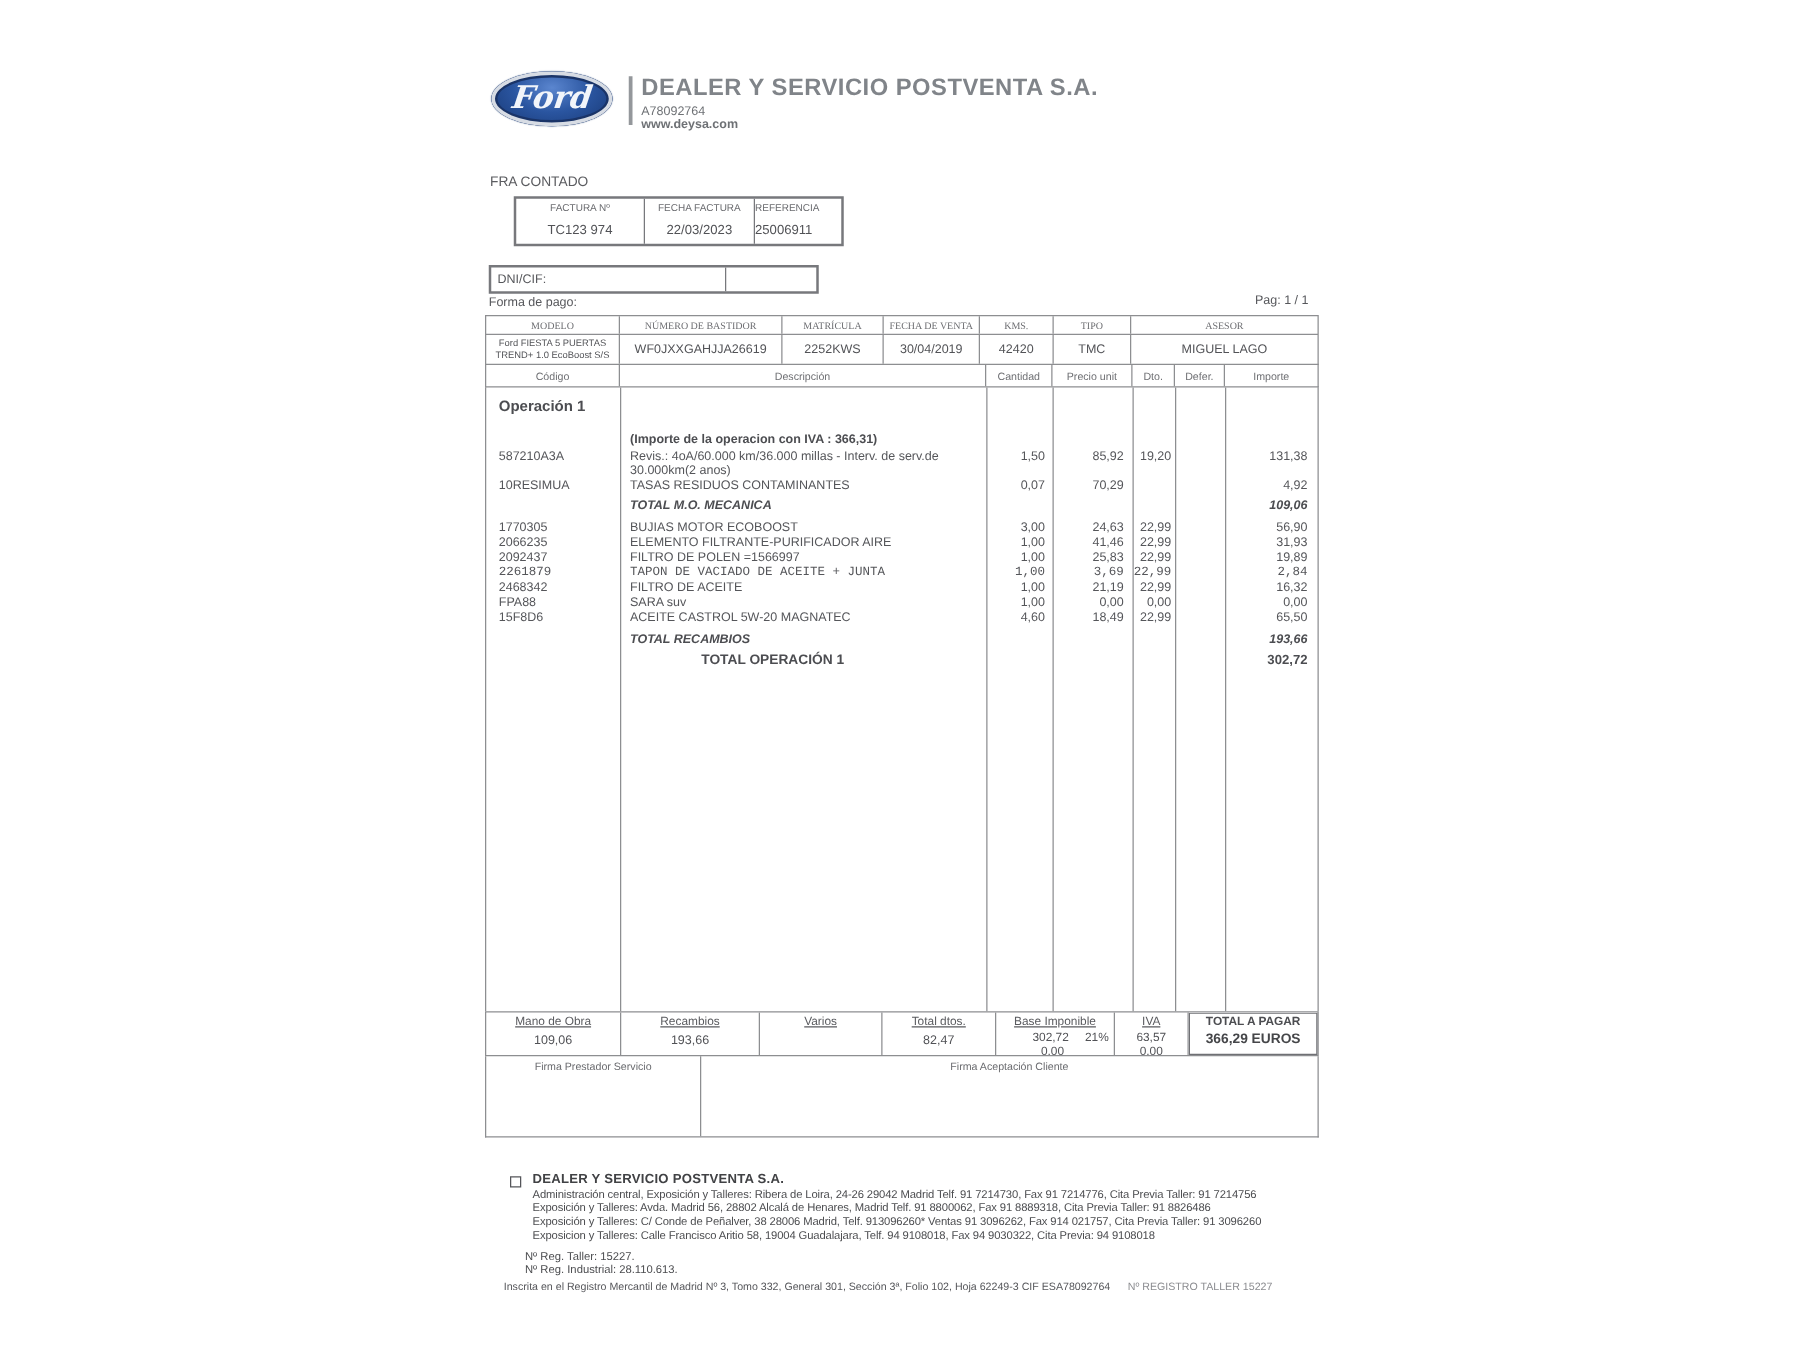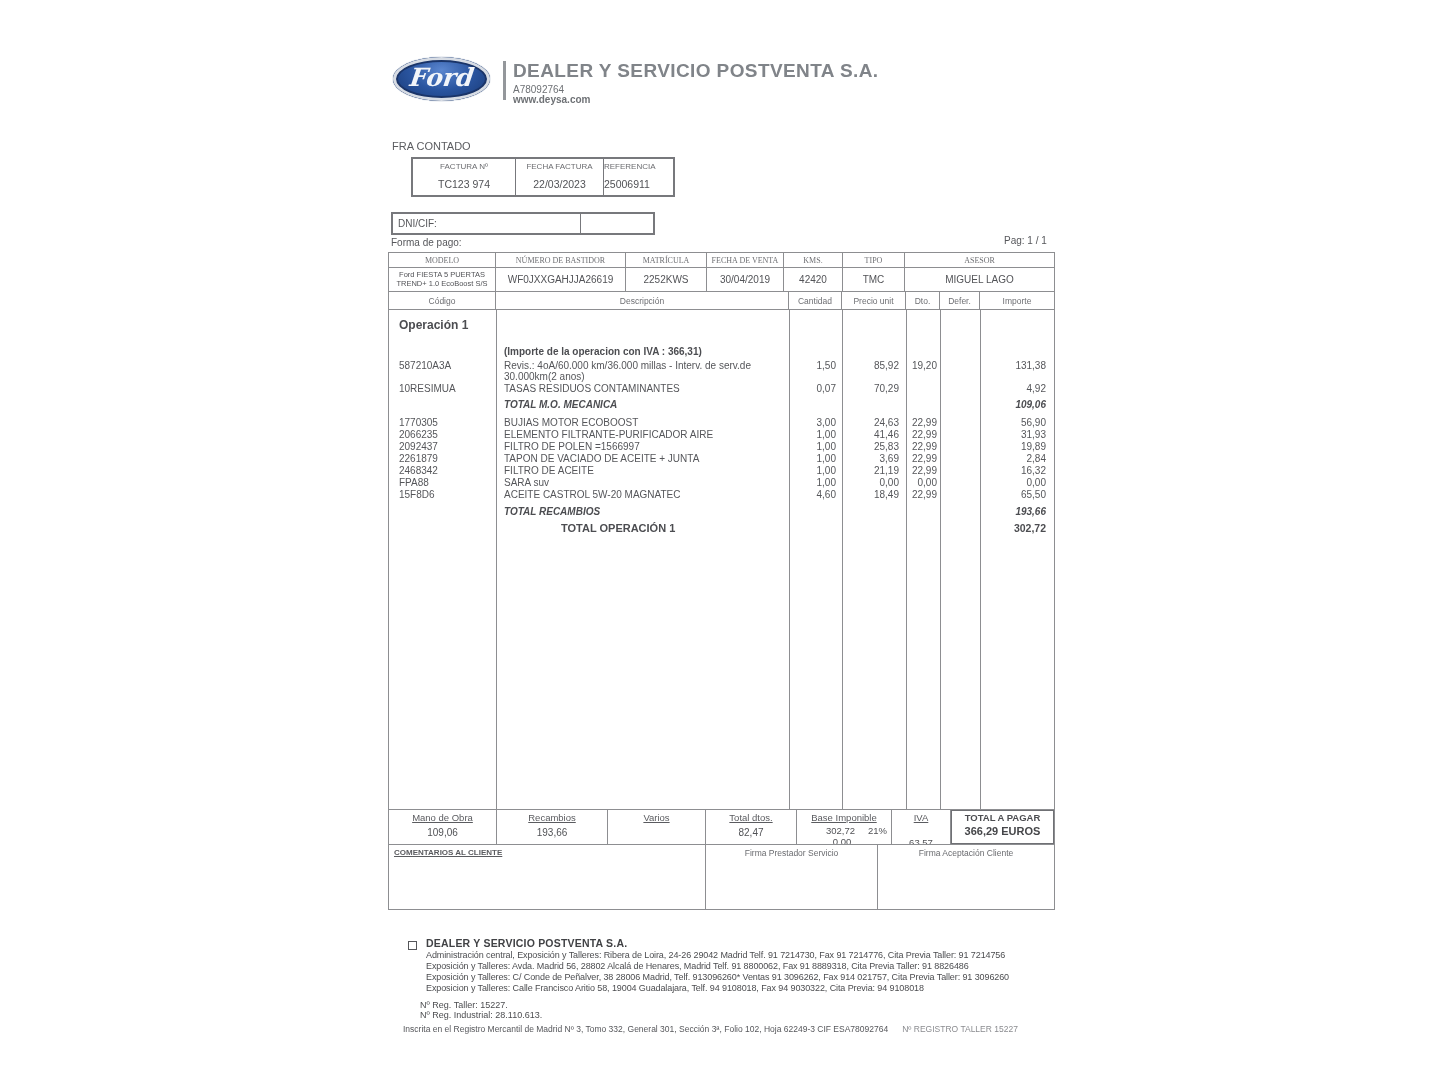--- a/index.html
+++ b/index.html
@@ -63,21 +63,21 @@
   
   .totals{top:809px;height:36px;}
   .tot-lbl{width:100%;text-align:center;font-size:9.5px;color:#5a5b5f;padding-top:2px;text-decoration:underline;}
   .tot-val{width:100%;text-align:center;font-size:10px;color:#515256;margin-top:4px;}
   .pagar-cell{box-shadow:inset 0 0 0 1px #6f7074;}
   .pagar-lbl{text-decoration:none;font-weight:bold;color:#4c4d51;}
   .pagar-val{font-weight:bold;font-size:11px;color:#454649;margin-top:2px;}
   .base-line{display:flex;justify-content:flex-end;font-size:9.5px;color:#515256;padding-right:4px;margin-top:2px;}
   .base-line .b1{width:52px;text-align:right;}
   .base-line .pct{width:32px;text-align:right;}
-  .iva-line{text-align:center;font-size:9.5px;color:#515256;margin-top:14px;}
+  .iva-line{text-align:center;font-size:9.5px;color:#515256;margin-top:2px;}
 
   
   .sigs{top:845px;height:65px;border-top:none;}
   .sig-comments{font-size:8px;font-weight:bold;color:#5a5b5f;text-decoration:underline;padding:3px 0 0 5px;}
   .sig-lbl{width:100%;text-align:center;font-size:8.5px;color:#6a6b6f;padding-top:3px;}
 
   
   .f-checkbox{left:408px;top:941px;width:9px;height:9px;border:1.5px solid #55565a;box-sizing:border-box;}
   .f-company{left:426px;top:937px;font-size:10.5px;font-weight:bold;color:#414245;letter-spacing:.2px;}
   .f-line{left:426px;font-size:9px;color:#4c4d50;letter-spacing:-.1px;white-space:nowrap;}
@@ -253,21 +253,21 @@
       <span class="c-amt">31,93</span>
     </div>
     <div class="brow" style="top:131px;">
       <span class="c-code">2092437</span>
       <span class="c-desc">FILTRO DE POLEN =1566997</span>
       <span class="c-qty">1,00</span>
       <span class="c-price">25,83</span>
       <span class="c-dto">22,99</span>
       <span class="c-amt">19,89</span>
     </div>
-    <div class="brow" style="top:143px;">
+    <div class="brow" style="top:143px;font-family:Liberation Mono, monospace;">
       <span class="c-code">2261879</span>
       <span class="c-desc">TAPON DE VACIADO DE ACEITE + JUNTA</span>
       <span class="c-qty">1,00</span>
       <span class="c-price">3,69</span>
       <span class="c-dto">22,99</span>
       <span class="c-amt">2,84</span>
     </div>
     <div class="brow" style="top:155px;">
       <span class="c-code">2468342</span>
       <span class="c-desc">FILTRO DE ACEITE</span>
@@ -336,23 +336,20 @@
       <div class="iva-line">63,57</div>
       <div class="iva-line" style="margin-top:0;">0,00</div>
     </div>
     <div class="tc pagar-cell">
       <div class="tot-lbl pagar-lbl">TOTAL A PAGAR</div>
       <div class="tot-val pagar-val">366,29 EUROS</div>
     </div>
   </div>
 
   <div class="trow sigs">
-    <div class="tc" style="width:317px;">
-      <div class="sig-comments">COMENTARIOS AL CLIENTE</div>
-    </div>
     <div class="tc" style="width:172px;">
       <div class="sig-lbl">Firma Prestador Servicio</div>
     </div>
     <div class="tc">
       <div class="sig-lbl">Firma Aceptación Cliente</div>
     </div>
   </div>
 
   <div class="abs f-checkbox"></div>
   <div class="abs f-company">DEALER Y SERVICIO POSTVENTA S.A.</div>

